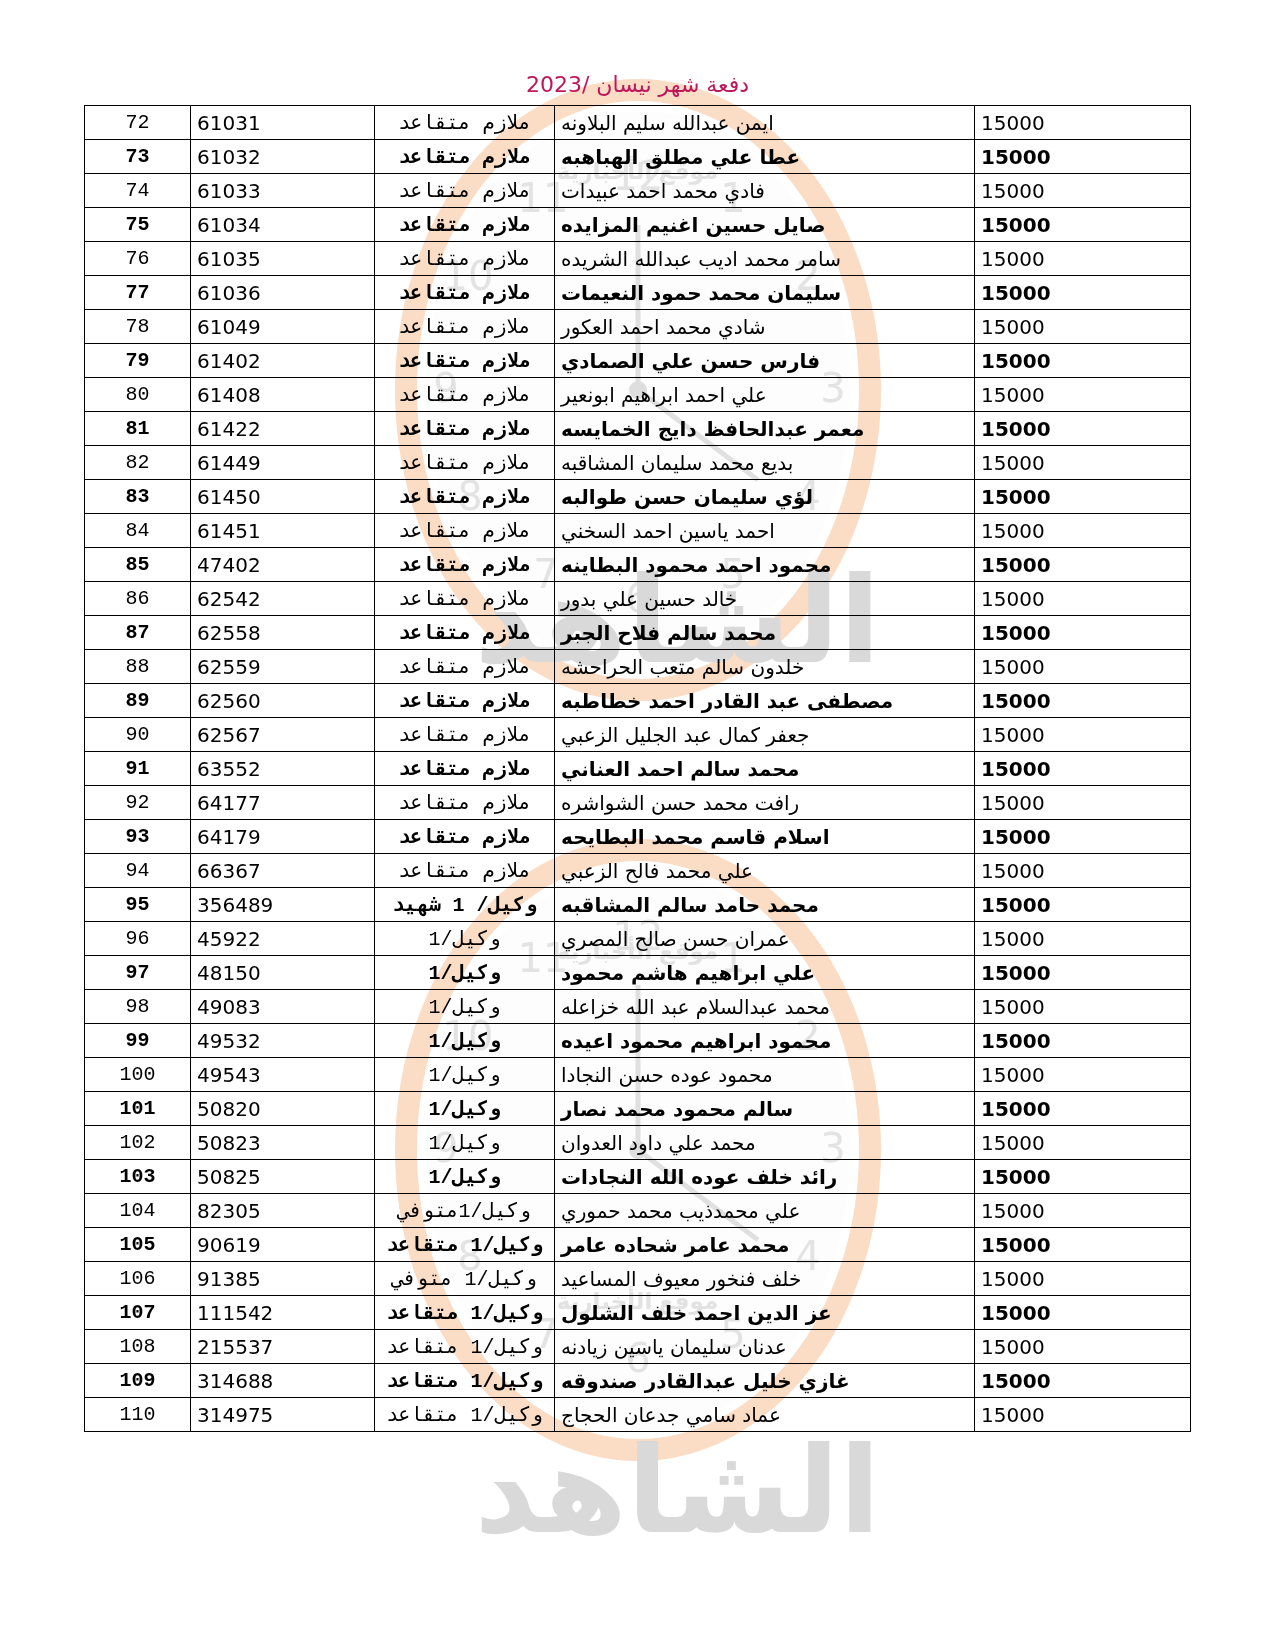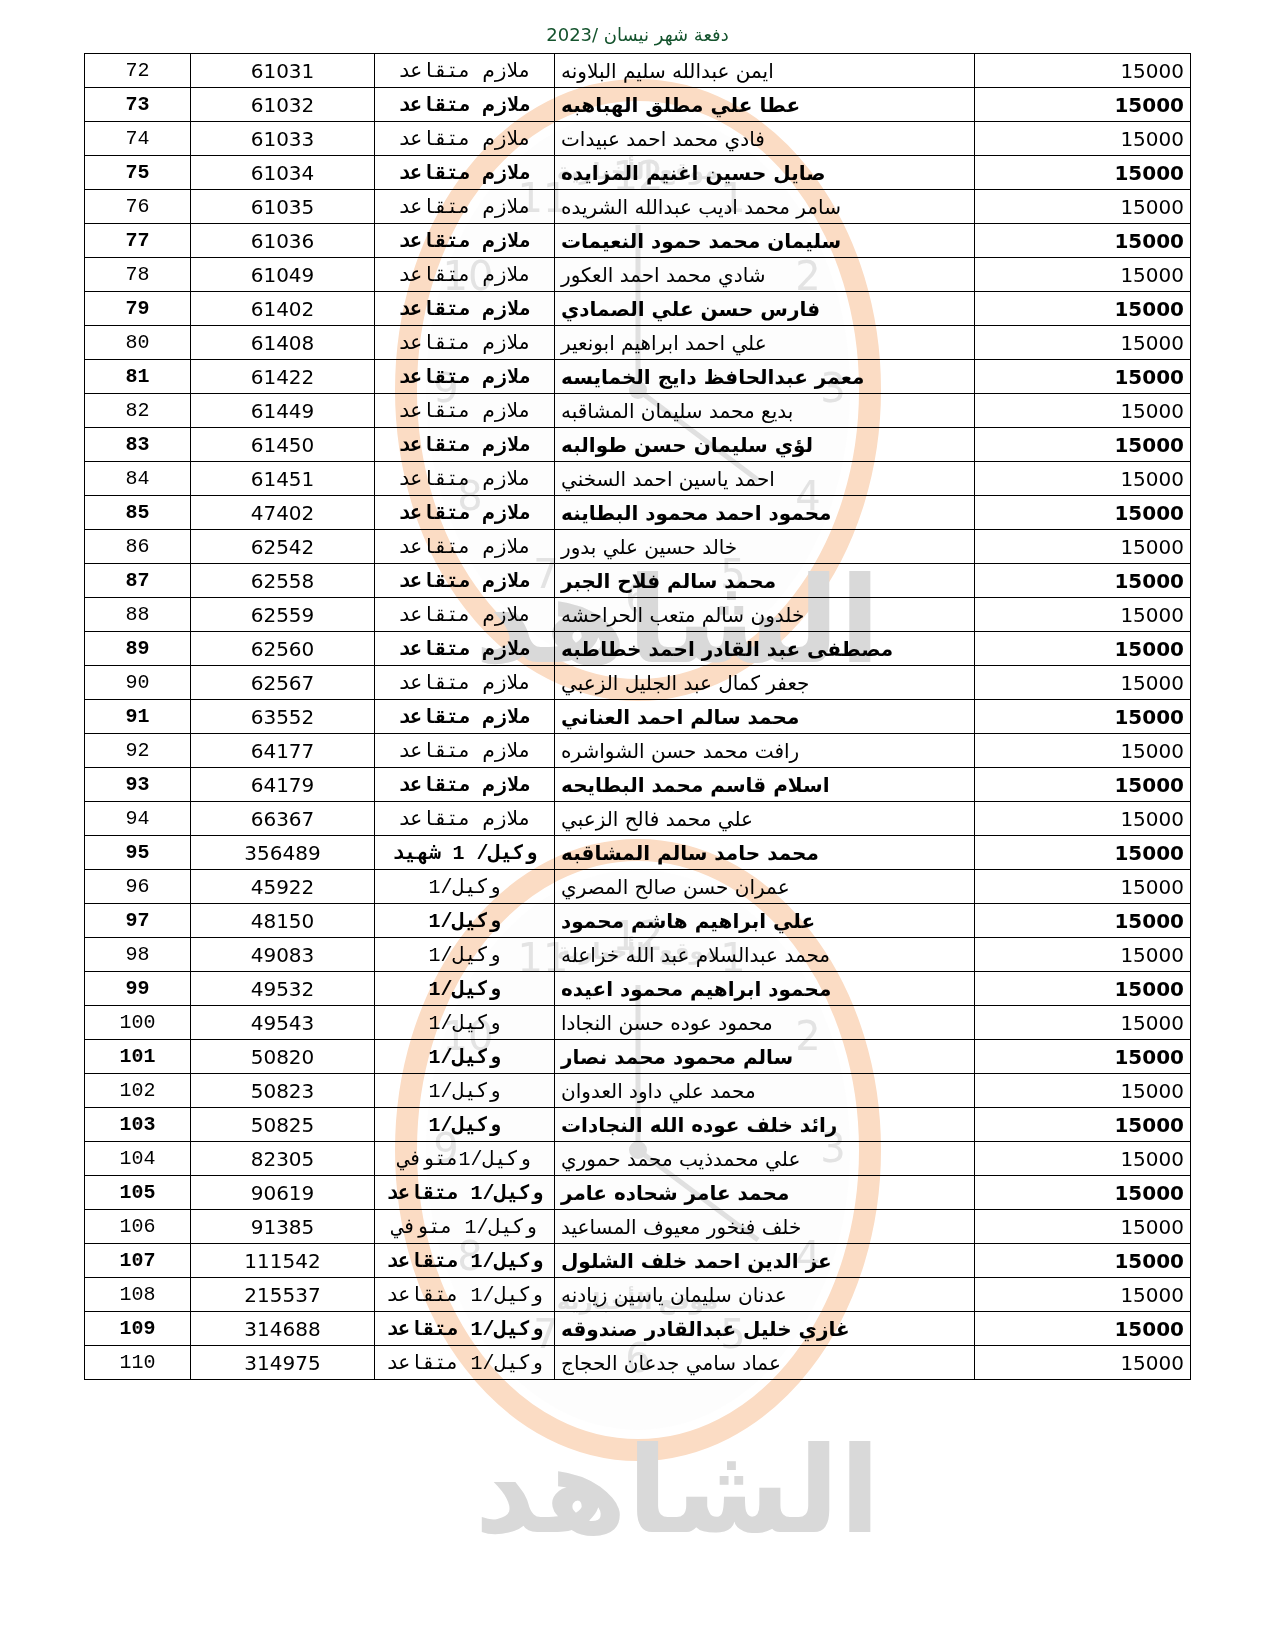--- a/index.html
+++ b/index.html
@@ -57,23 +57,23 @@
   .wm-b2 { top: 560px; }
   .wm-b3 { top: 940px; }
   .wm-b4 { top: 1290px; }
   .wm-b5 { top: 1430px; }
 
   
   .page-header {
     position: relative;
     z-index: 2;
     text-align: center;
-    font-size: 18px;
-    color: #14532d;
-    padding-top: 24px;
+    font-size: 22px;
+    color: #be185d;
+    padding-top: 72px;
     padding-bottom: 8px;
     font-family: "DejaVu Sans", "Liberation Sans", sans-serif;
   }
 
   
   .table-wrap {
     position: relative;
     z-index: 2;
     padding: 0 84px 0 85px;
   }
@@ -94,21 +94,21 @@
     white-space: nowrap;
   }
   
   col.c-amount { width: 216px; }
   col.c-name   { width: 420px; }
   col.c-rank   { width: 180px; }
   col.c-id     { width: 184px; }
   col.c-seq    { width: 106px; }
 
   td.amount {
-    text-align: right;
+    text-align: left;
     font-family: "DejaVu Sans", "Liberation Sans", sans-serif;
     font-size: 22px;
     margin-top: 30px;
   }
   td.amount.bold { font-weight: bold; }
 
   td.name {
     text-align: left;
     font-family: "DejaVu Sans", "Liberation Sans", sans-serif;
     font-size: 19px;
@@ -118,21 +118,21 @@
 
   td.rank {
     text-align: center;
     font-family: Liberation Mono, monospace;
     font-size: 19px;
     direction: rtl;
   }
   td.rank.bold { font-weight: bold; }
 
   td.idnum {
-    text-align: center;
+    text-align: left;
     font-family: "DejaVu Sans", "Liberation Sans", sans-serif;
     font-size: 23px;
   }
 
   td.seq {
     text-align: center;
     font-family: Liberation Mono, monospace;
     font-size: 23px;
   }
   td.seq.bold { font-weight: bold; }

